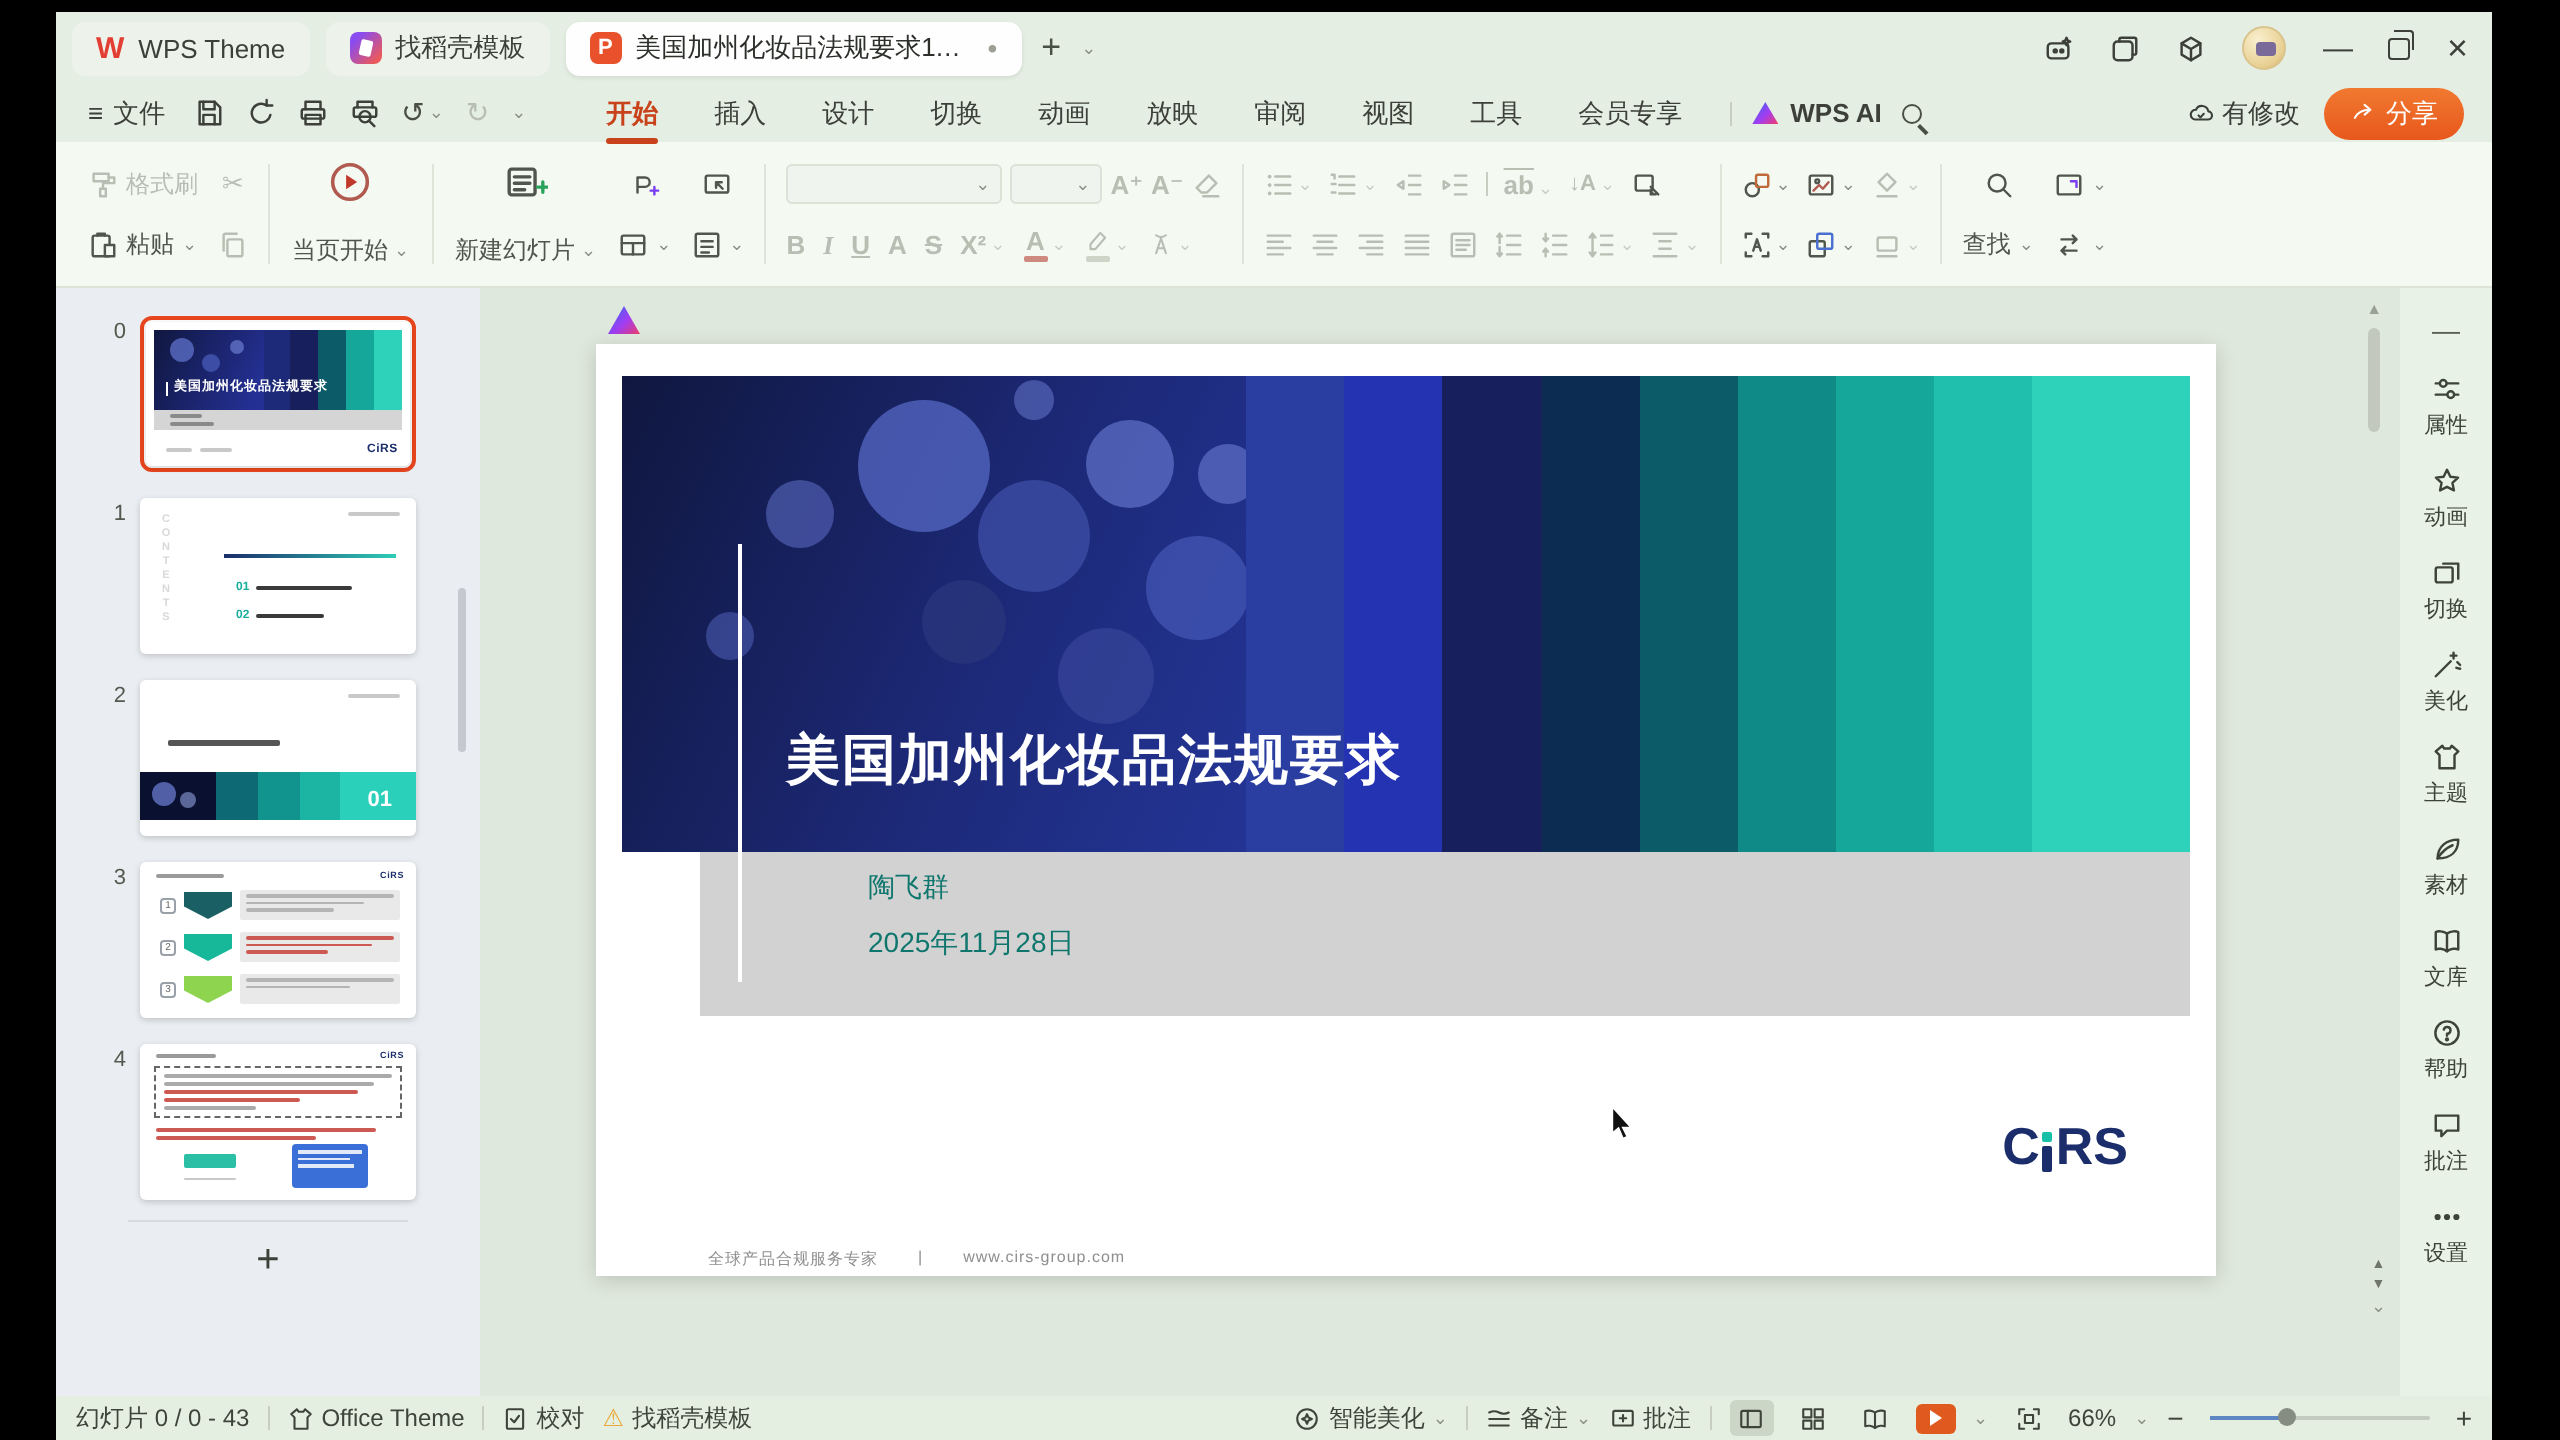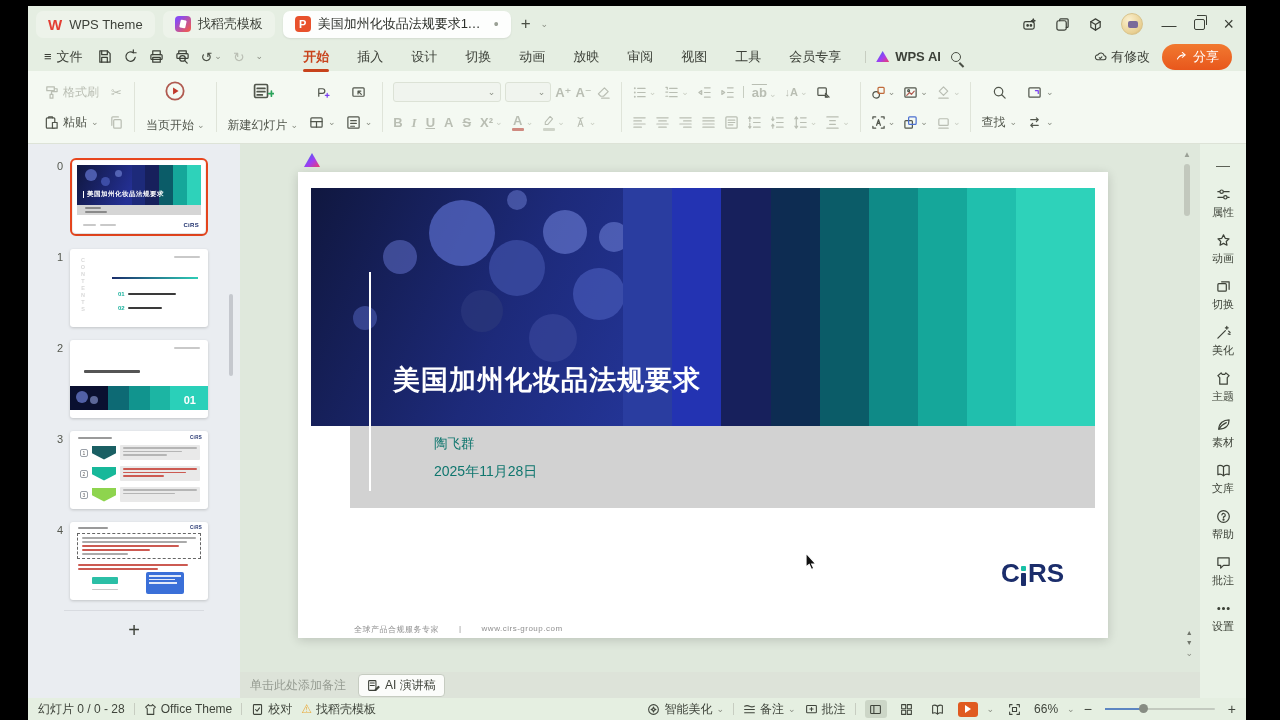--- a/index.html
+++ b/index.html
@@ -731,31 +731,20 @@
       </div>
 
       <span class="cscroll-up">▲</span>
       <div class="cscroll"></div>
       <div class="cnav">
         <span style="font-size:7px">▲</span>
         <span style="font-size:7px">▼</span>
         <span class="chev">⌄</span>
       </div>
 
-      <div class="notesbar">
-        <span>单击此处添加备注</span>
-        <span class="aibtn">
-          <svg class="ic-sm ic" viewBox="0 0 16 16">
-              <rect x="2" y="2" width="9" height="12" rx="1"></rect>
-              <path d="M4 5h5M4 8h5"></path>
-              <path d="M10 13l4-4 1 1-4 4h-1z"></path>
-            </svg>
-          <span>AI 演讲稿</span>
-        </span>
-      </div>
     </div>
 
     <div class="rbar">
       <span class="rbar-collapse">—</span>
       <div class="rit">
         <svg class="ic" viewBox="0 0 16 16">
             <path d="M2 5h12M2 11h12"></path>
             <circle cx="6" cy="5" r="1.8" fill="#e9f2e6"></circle>
             <circle cx="10" cy="11" r="1.8" fill="#e9f2e6"></circle>
           </svg>
@@ -820,21 +809,21 @@
             <circle cx="3" cy="8" r="1" fill="currentColor"></circle>
             <circle cx="8" cy="8" r="1" fill="currentColor"></circle>
             <circle cx="13" cy="8" r="1" fill="currentColor"></circle>
           </svg>
         <span>设置</span>
       </div>
     </div>
   </div>
 
   <div class="statusbar">
-    <span>幻灯片 0 / 0 - 28</span>
+    <span>幻灯片 0 / 0 - 43</span>
     <span class="sdiv"></span>
     <span class="sit">
       <svg class="ic-sm ic" viewBox="0 0 16 16">
           <path d="M5.5 2L2 5l2 2v7h8V7l2-2-3.5-3-1 1.5h-3z"></path>
         </svg>
       <span>Office Theme</span>
     </span>
     <span class="sdiv"></span>
     <span class="sit">
       <svg class="ic-sm ic" viewBox="0 0 16 16">

